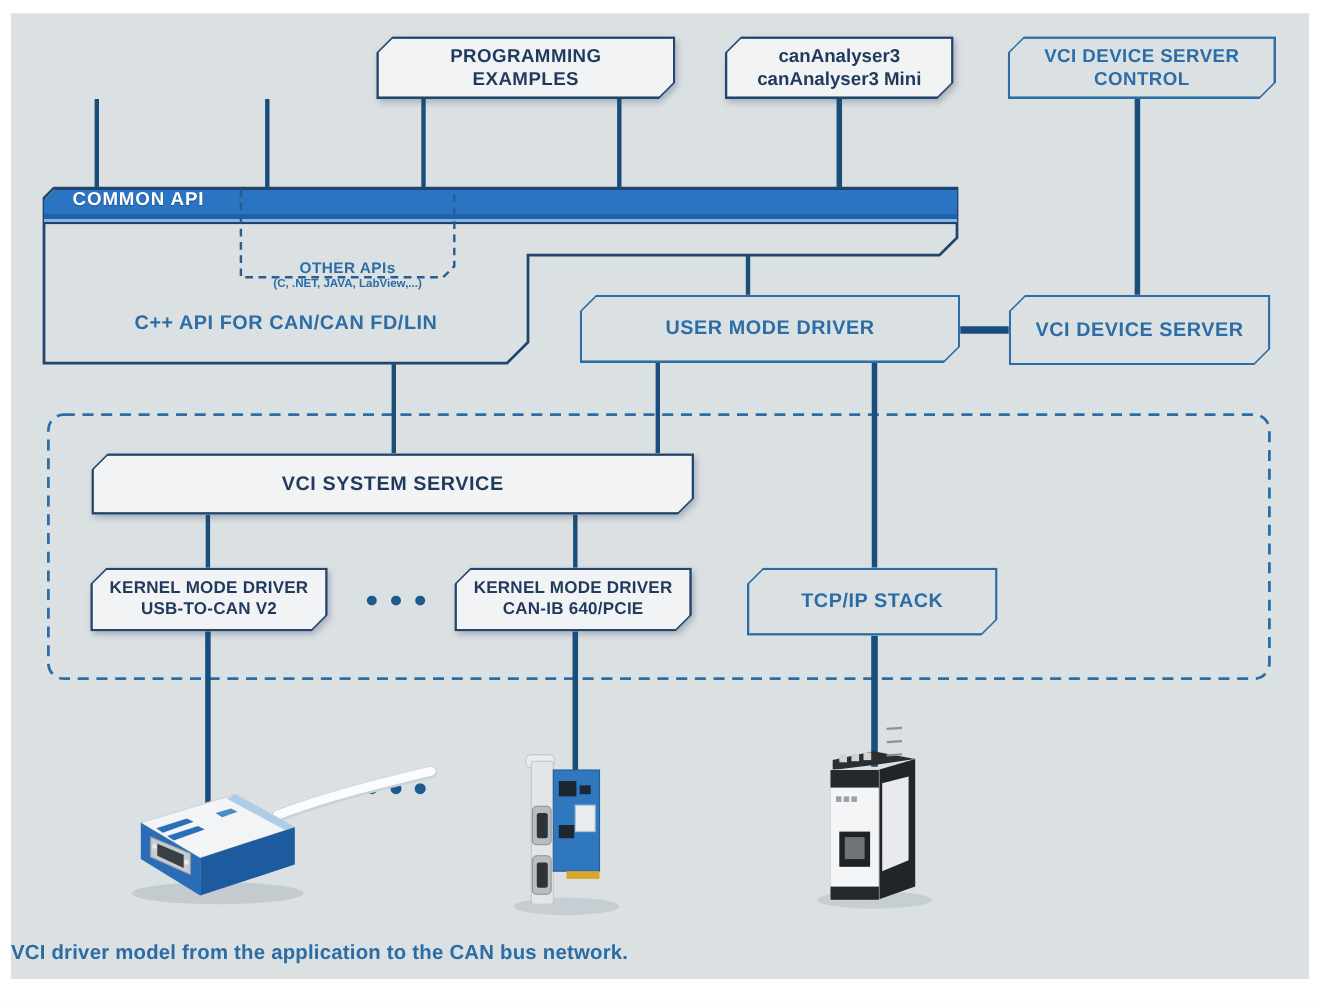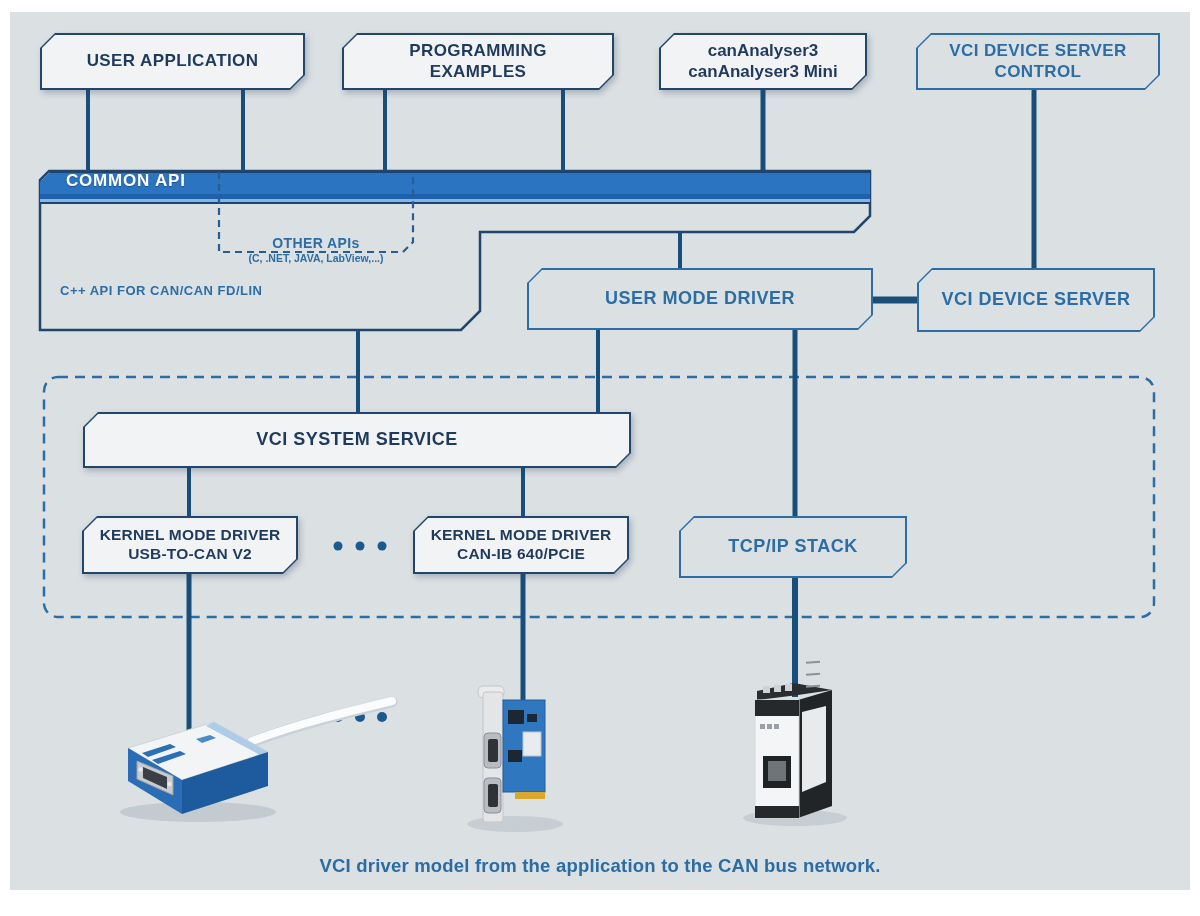--- a/index.html
+++ b/index.html
@@ -34,24 +34,24 @@
   #common-api .label{color:#ffffff;font-size:17px;font-weight:800;letter-spacing:.8px;
       padding-left:26px;padding-bottom:3px;text-shadow:0 1px 1px rgba(10,30,60,.4);}
 
   
   #other-apis{position:absolute;left:219px;top:207px;width:194px;z-index:4;text-align:center;
       color:#2c6da5;margin-top:28px;}
   #other-apis .t1{font-size:14px;font-weight:700;letter-spacing:.4px;}
   #other-apis .t2{font-size:10.5px;font-weight:600;margin-top:1px;}
 
   
-  #cpp-label{position:absolute;left:60px;top:283px;width:400px;z-index:2;text-align:left;
-      color:#2c6da5;font-size:13px;font-weight:700;letter-spacing:.5px;}
-
-  #caption{position:absolute;left:10px;top:855px;width:1180px;z-index:2;text-align:center;
+  #cpp-label{position:absolute;left:60px;top:283px;width:400px;z-index:2;text-align:center;
+      color:#2c6da5;font-size:18px;font-weight:700;letter-spacing:.5px;}
+
+  #caption{position:absolute;left:10px;top:855px;width:1180px;z-index:2;
       color:#2b6ca4;font-size:18.5px;font-weight:600;letter-spacing:.2px;}
 </style>
 </head>
 <body>
 
 <div id="stage">
   <div id="panel"></div>
 
   <svg id="wires" class="layer" viewBox="0 0 1200 916">
 
@@ -78,25 +78,20 @@
 
     <g stroke="#1a4e7a">
       <line x1="189" y1="468" x2="189" y2="516" stroke-width="4"></line>
       <line x1="523" y1="468" x2="523" y2="516" stroke-width="4"></line>
       <line x1="189" y1="574" x2="189" y2="734" stroke-width="5"></line>
       <line x1="523" y1="574" x2="523" y2="704" stroke-width="5"></line>
       <line x1="795" y1="578" x2="795" y2="697" stroke-width="6"></line>
     </g>
   </svg>
 
-  <div class="node light" style="left:40px;top:33px;width:265px;height:57px;">
-    <div class="shape"></div>
-    <div class="fill"></div>
-    <div class="label t17">USER APPLICATION</div>
-  </div>
 
   <div class="node light" style="left:342px;top:33px;width:272px;height:57px;">
     <div class="shape"></div>
     <div class="fill"></div>
     <div class="label t17">
       <span>PROGRAMMING</span>
       <span>EXAMPLES</span>
     </div>
   </div>
 

